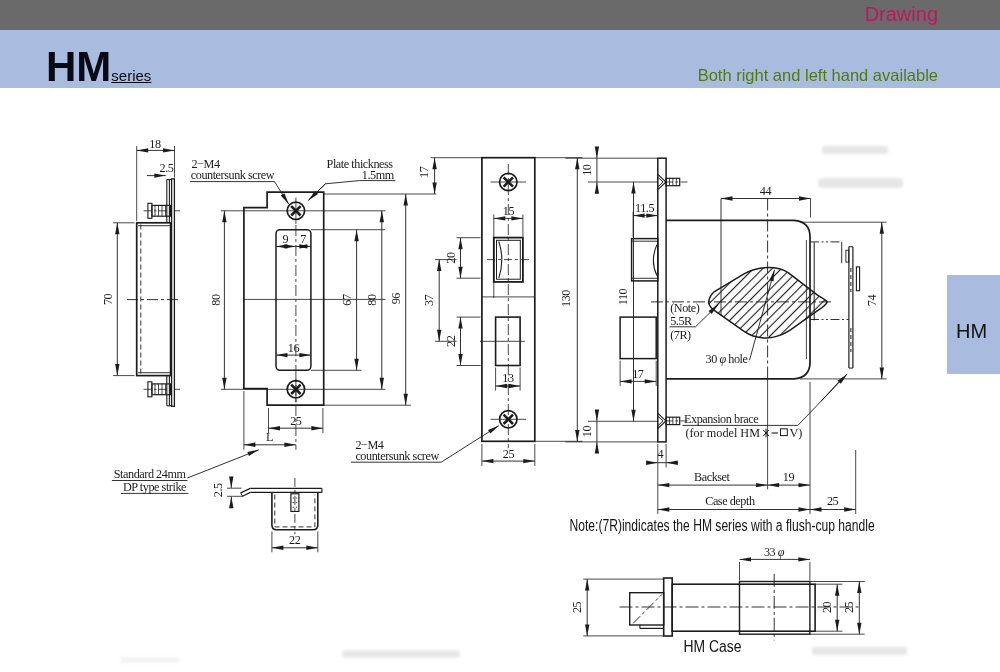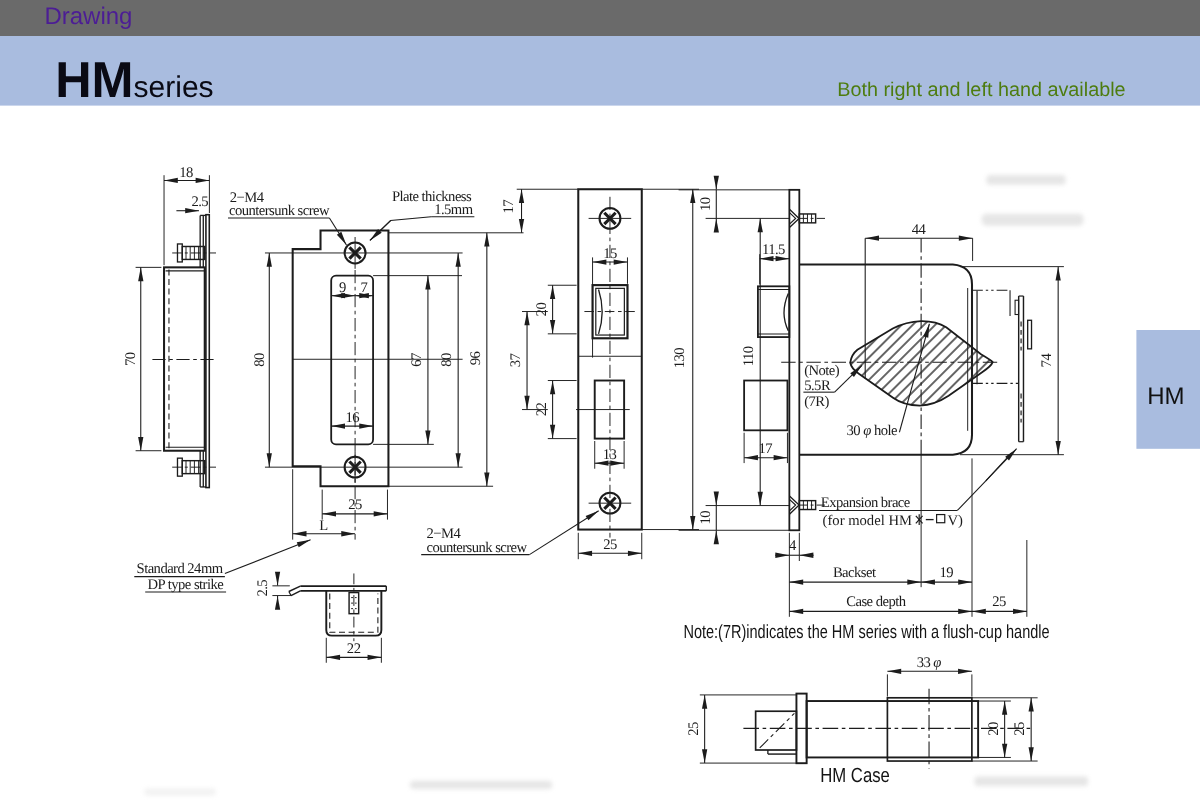--- a/index.html
+++ b/index.html
@@ -4,25 +4,25 @@
 <style>
 html,body{margin:0;padding:0;background:#fff;}
 body{width:1000px;height:672px;position:relative;overflow:hidden;font-family:"Liberation Sans",sans-serif;}
 .abs{position:absolute;}
 </style>
 </head>
 <body>
 
 <div class="abs" style="left:0;top:0;width:1000px;height:30px;background:#6a6a6a;"></div>
 
-<div class="abs" style="left:0;top:3px;width:938px;text-align:left;color:#4c1d95;font-size:20px;padding-left:37px;">Drawing</div>
+<div class="abs" style="left:0;top:3px;width:938px;text-align:right;color:#be185d;font-size:20px;">Drawing</div>
 
 <div class="abs" style="left:0;top:30px;width:1000px;height:58px;background:#a9bcdf;"></div>
 
-<div class="abs" style="left:46px;top:43px;color:#0a0a14;font-size:42px;font-weight:bold;letter-spacing:0px;">HM<span style="font-size:25px;font-weight:normal;letter-spacing:0px;">series</span></div>
+<div class="abs" style="left:46px;top:43px;color:#0a0a14;font-size:42px;font-weight:bold;letter-spacing:0px;">HM<span style="font-size:15px;font-weight:normal;letter-spacing:0px;text-decoration:underline;">series</span></div>
 
 <div class="abs" style="left:0;top:66px;width:938px;text-align:right;color:#4d7c0f;font-size:16.5px;">Both right and left hand available</div>
 
 <div class="abs" style="left:947px;top:275px;width:53px;height:99px;background:#a9bcdf;"></div>
 
 <div class="abs" style="left:956px;top:320px;color:#111;font-size:20px;">HM</div>
 
 <svg class="abs" style="left:0;top:0;" width="1000" height="672" viewBox="0 0 1000 672">
 <defs>
 <marker id="mS" markerWidth="14" markerHeight="8" refX="0" refY="0" orient="auto" markerUnits="userSpaceOnUse" overflow="visible">

